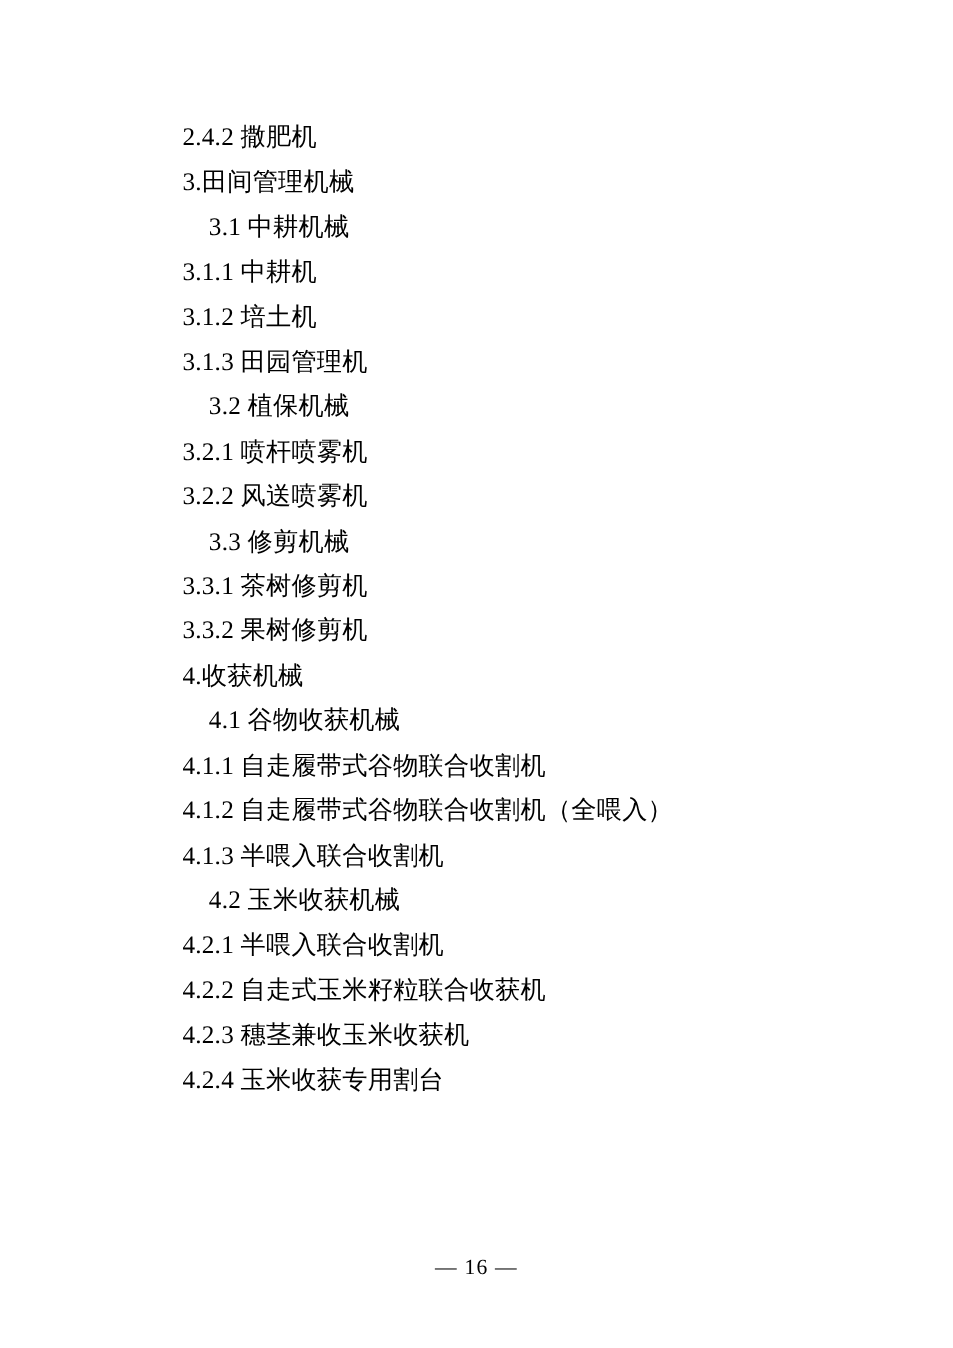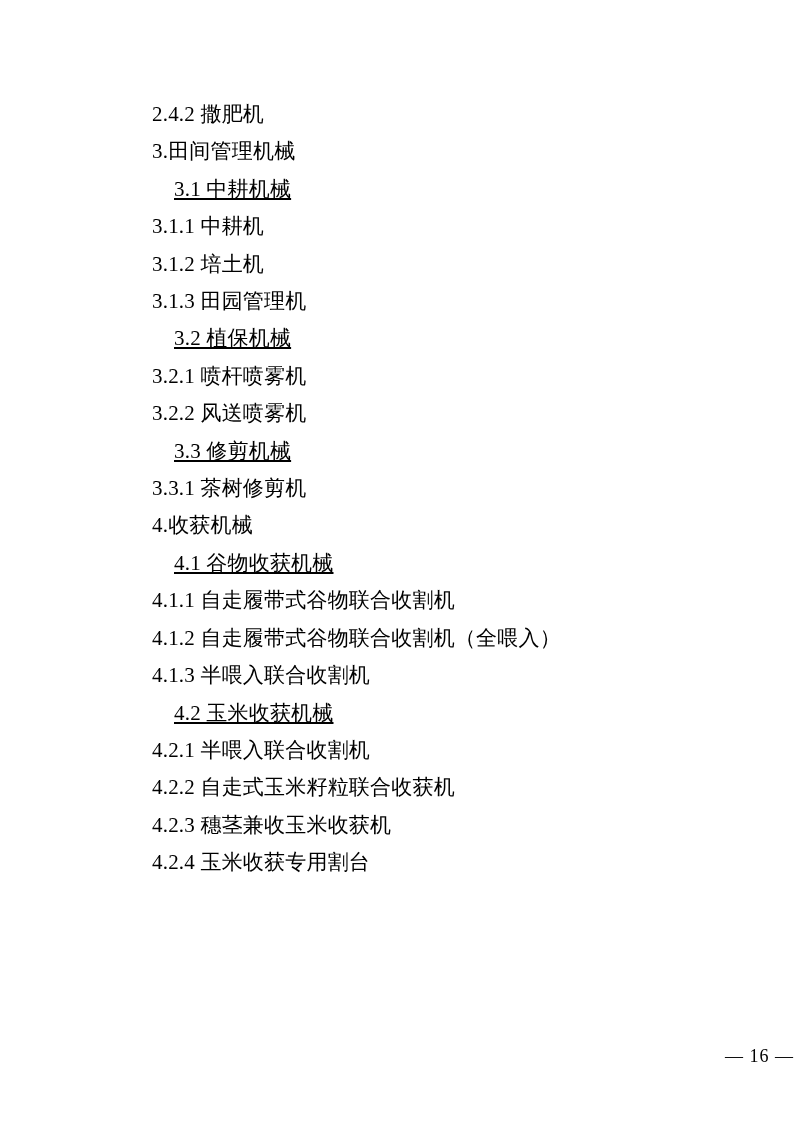--- a/index.html
+++ b/index.html
@@ -28,27 +28,27 @@
     padding: 0;
   }
   .toc-entry {
     font-size: 21px;
     line-height: 37.4px;
     white-space: nowrap;
     letter-spacing: 0.2px;
   }
   
   .lvl-0 { padding-left: 0px; }
-  .lvl-1 { padding-left: 22px; text-decoration: underline; }
+  .lvl-1 { padding-left: 22px; }
   .page-number {
     position: absolute;
     left: 0;
     right: 0;
     bottom: 56px;
-    text-align: right;
+    text-align: center;
     font-size: 18px;
     letter-spacing: 1px;
     font-family: "Liberation Serif", "DejaVu Serif", serif;
   }
 </style>
 </head>
 <body>
 
 <div class="page">
   <ul class="toc" id="toc-list">
@@ -56,20 +56,21 @@
       <li class="toc-entry lvl-0">3.田间管理机械</li>
       <li class="toc-entry lvl-1">3.1 中耕机械</li>
       <li class="toc-entry lvl-0">3.1.1 中耕机</li>
       <li class="toc-entry lvl-0">3.1.2 培土机</li>
       <li class="toc-entry lvl-0">3.1.3 田园管理机</li>
       <li class="toc-entry lvl-1">3.2 植保机械</li>
       <li class="toc-entry lvl-0">3.2.1 喷杆喷雾机</li>
       <li class="toc-entry lvl-0">3.2.2 风送喷雾机</li>
       <li class="toc-entry lvl-1">3.3 修剪机械</li>
       <li class="toc-entry lvl-0">3.3.1 茶树修剪机</li>
+      <li class="toc-entry lvl-0">3.3.2 果树修剪机</li>
       <li class="toc-entry lvl-0">4.收获机械</li>
       <li class="toc-entry lvl-1">4.1 谷物收获机械</li>
       <li class="toc-entry lvl-0">4.1.1 自走履带式谷物联合收割机</li>
       <li class="toc-entry lvl-0">4.1.2 自走履带式谷物联合收割机（全喂入）</li>
       <li class="toc-entry lvl-0">4.1.3 半喂入联合收割机</li>
       <li class="toc-entry lvl-1">4.2 玉米收获机械</li>
       <li class="toc-entry lvl-0">4.2.1 半喂入联合收割机</li>
       <li class="toc-entry lvl-0">4.2.2 自走式玉米籽粒联合收获机</li>
       <li class="toc-entry lvl-0">4.2.3 穗茎兼收玉米收获机</li>
       <li class="toc-entry lvl-0">4.2.4 玉米收获专用割台</li>

